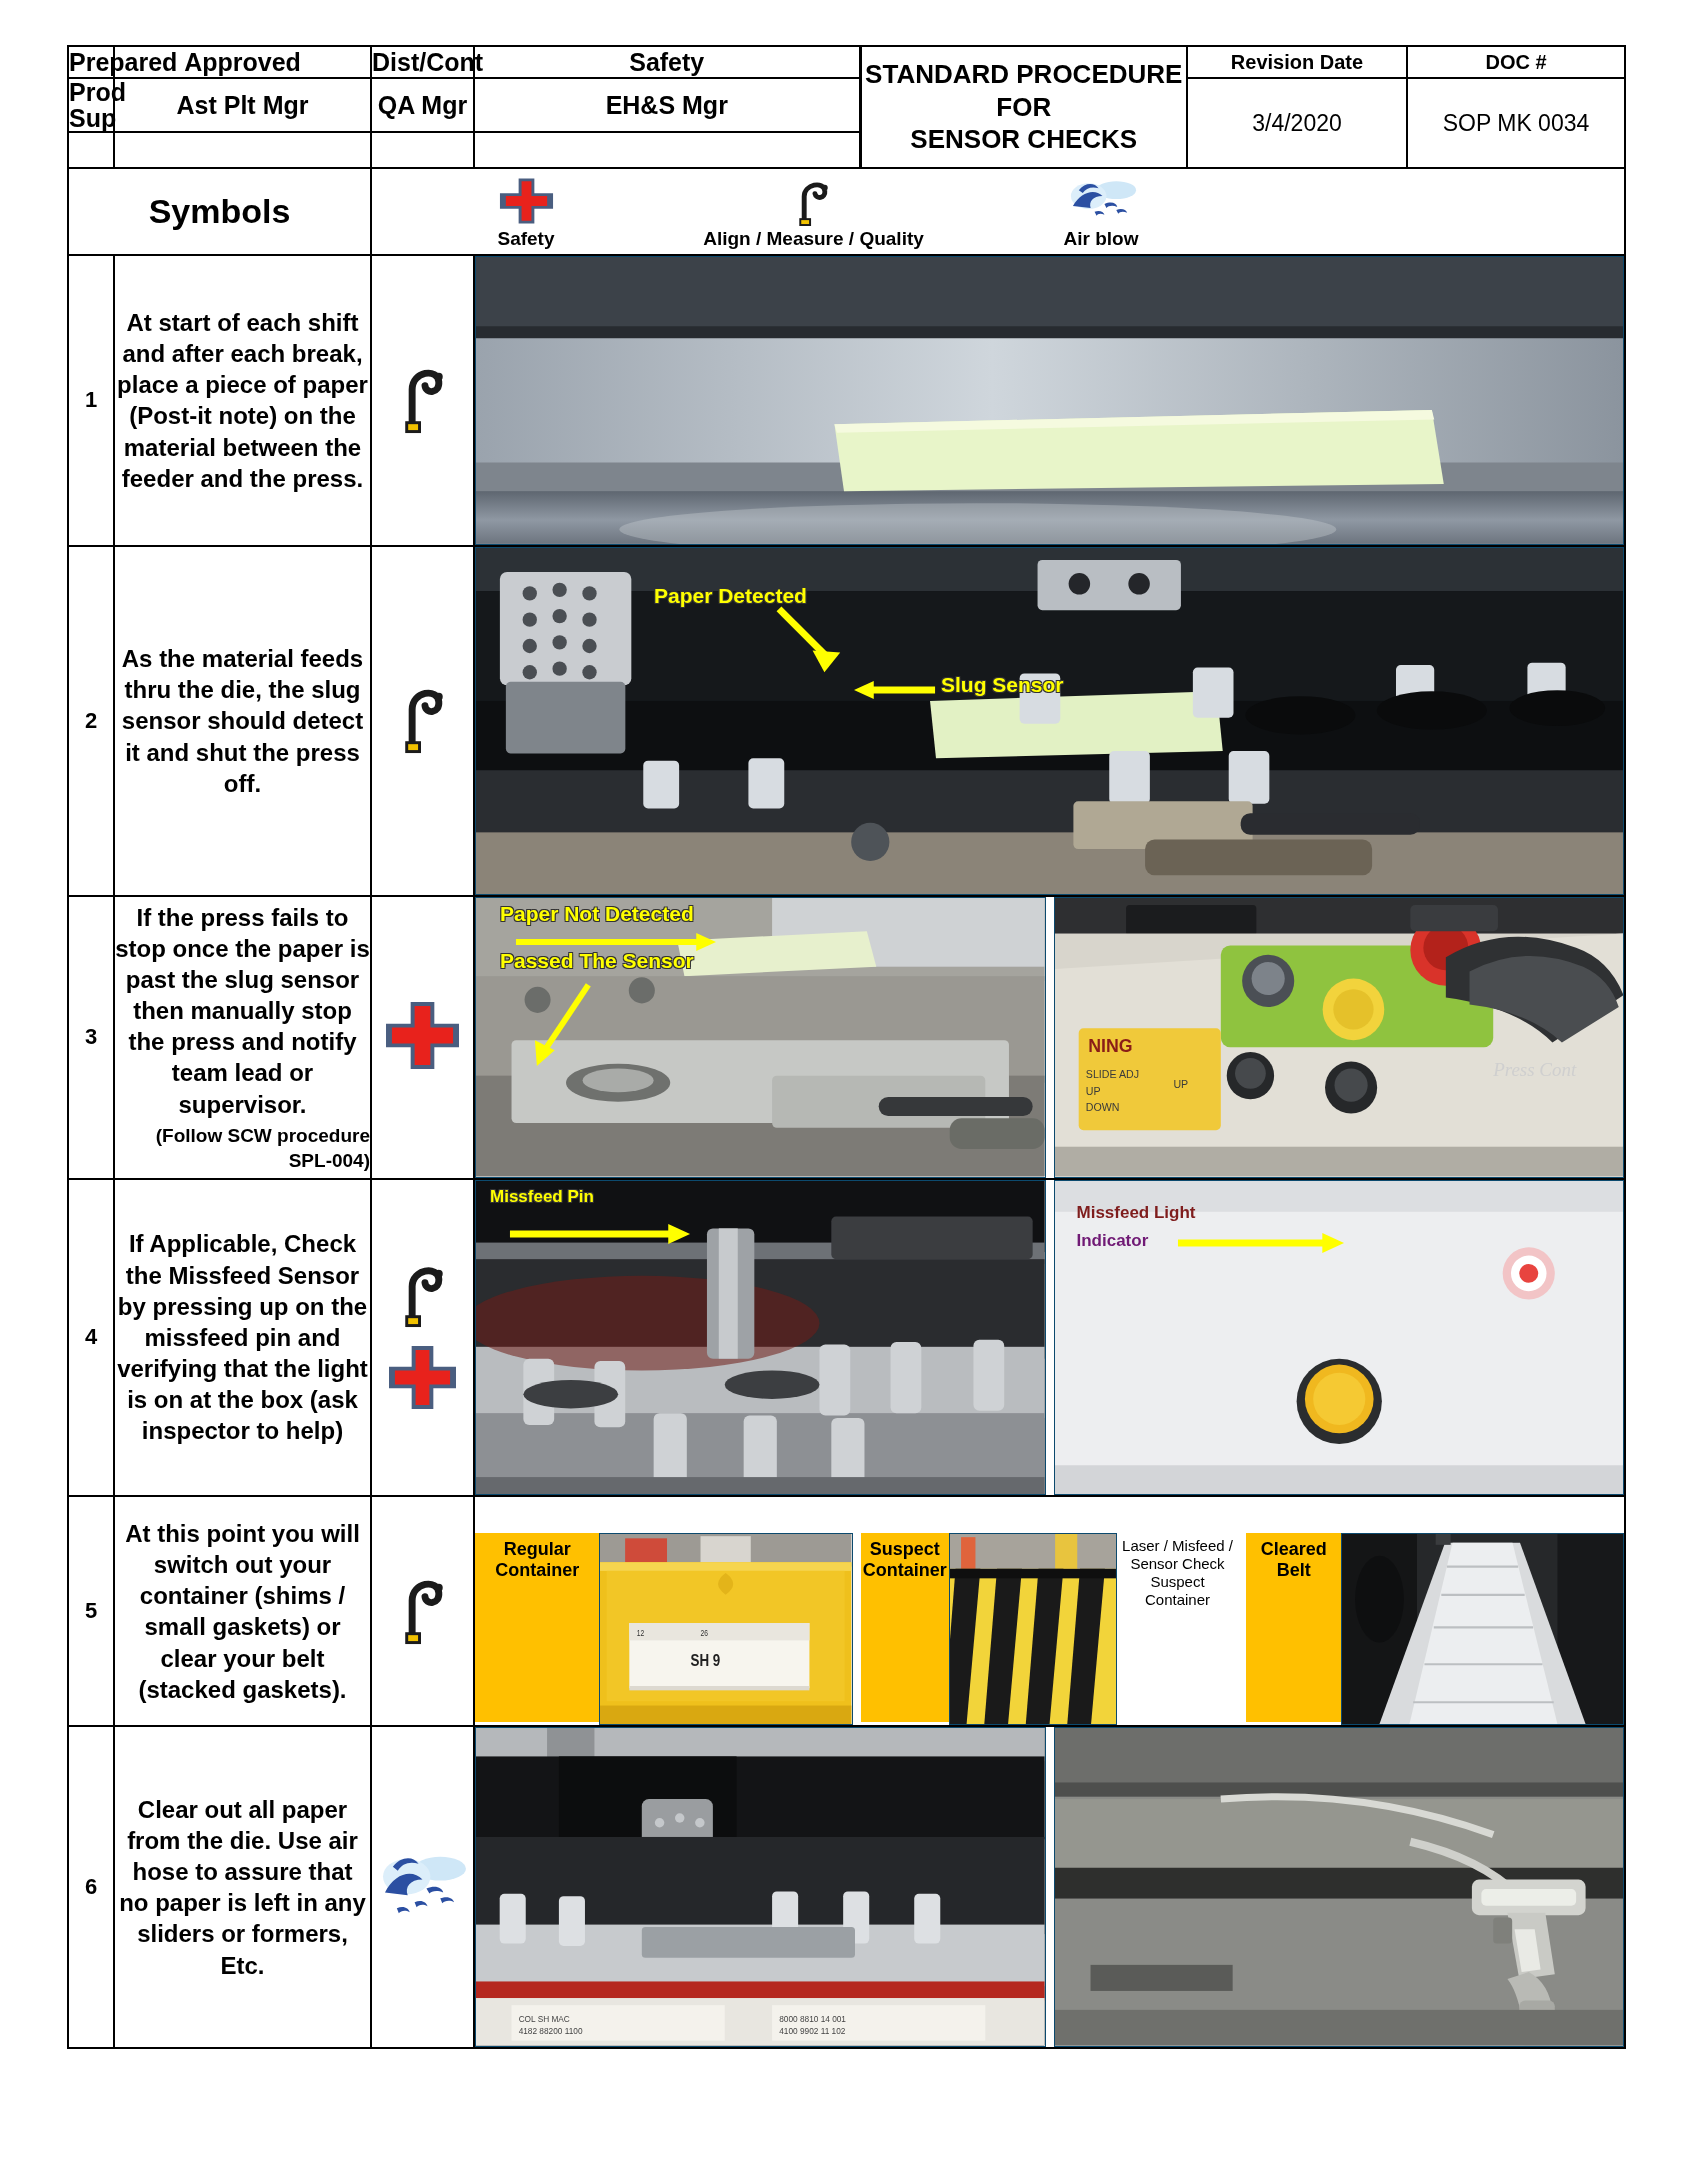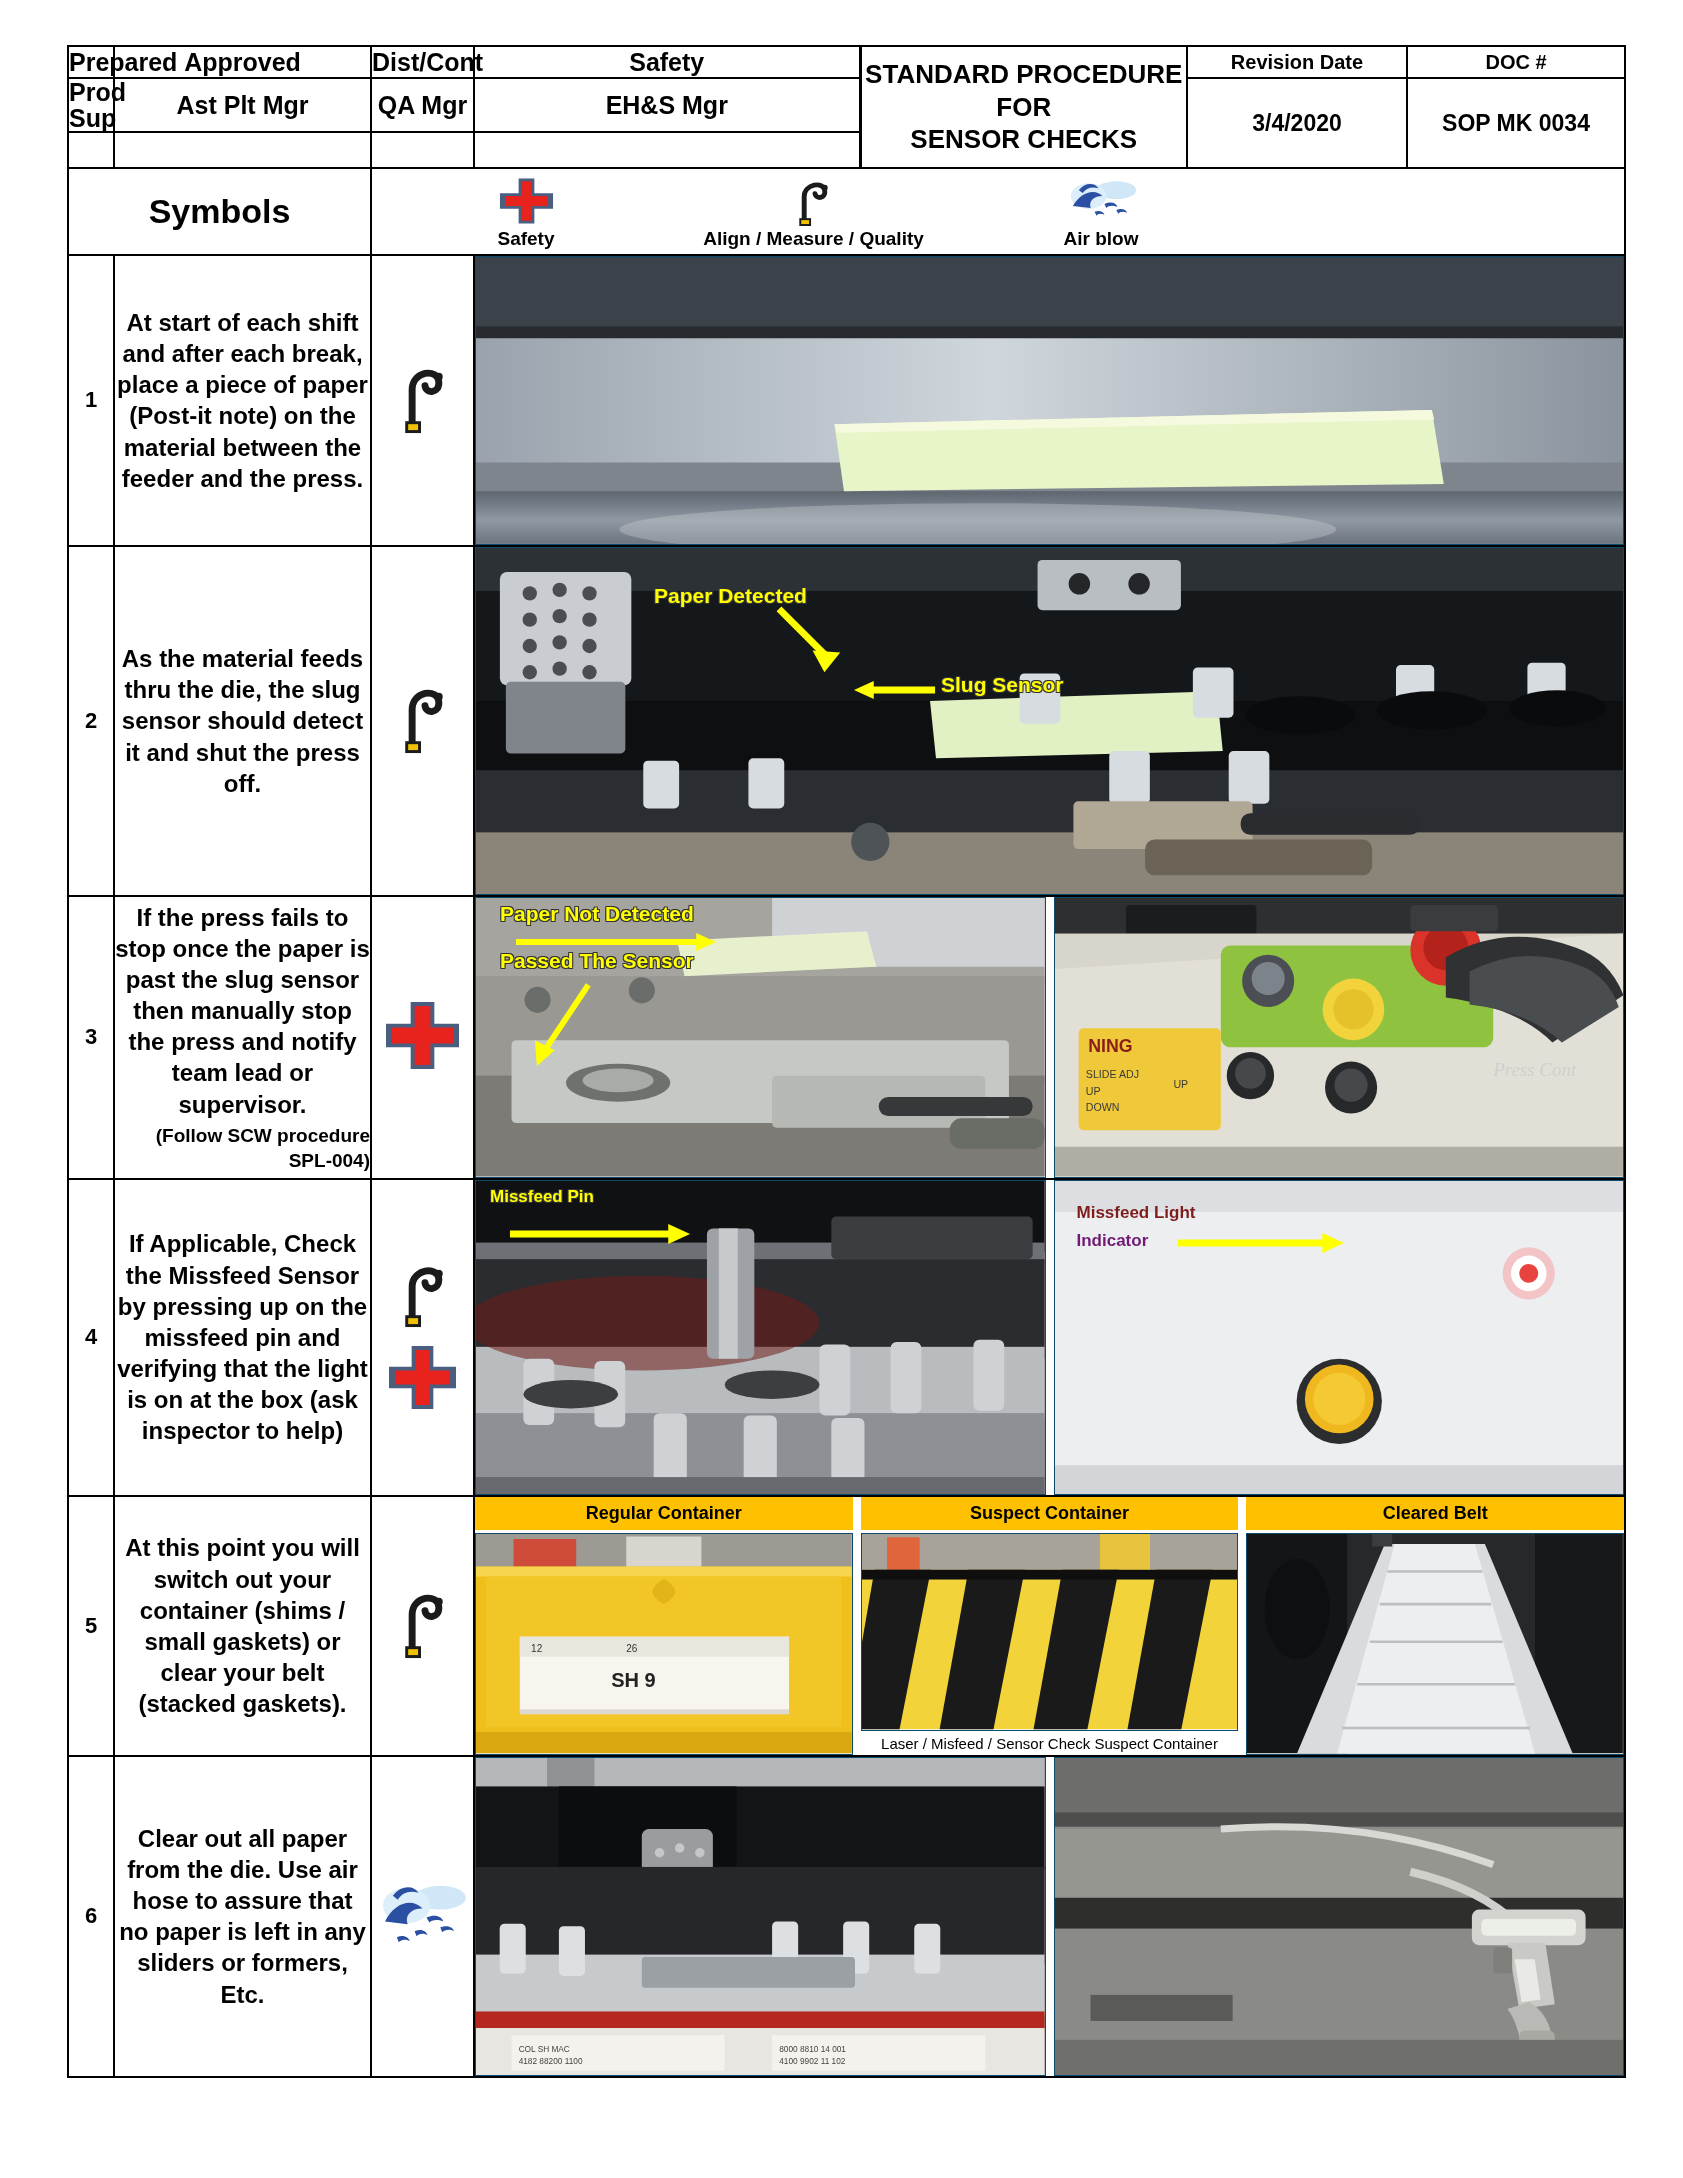--- a/index.html
+++ b/index.html
@@ -6,41 +6,41 @@
   body{width:1683px;height:2178px;font-family:"Liberation Sans",sans-serif;color:#000;}
   .page{width:1683px;height:2178px;position:relative;box-sizing:border-box;padding:45px 59px 0 67px;}
   table.sop{border-collapse:collapse;width:1556px;table-layout:fixed;}
   table.sop td{border:2px solid #000;vertical-align:middle;padding:0;}
 
   
   .hdr-cell{text-align:center;font-weight:bold;font-size:25px;height:26px;line-height:26px;}
   .hdr-blank{height:34px;}
   .title-cell{text-align:center;font-weight:bold;font-size:26px;line-height:1.25;padding:6px 4px;}
   .rev-head{text-align:center;font-weight:bold;font-size:20px;height:30px;}
-  .rev-val{text-align:center;font-weight:bold;font-size:23px;height:63px;vertical-align:bottom;padding-bottom:4px;}
+  .rev-val{text-align:center;font-weight:normal;font-size:23px;height:63px;vertical-align:bottom;padding-bottom:4px;}
 
   
   .symbols-label{text-align:center;font-size:34px;font-weight:700;}
   .symbols-wrap{display:flex;align-items:flex-end;justify-content:flex-start;height:100%;padding:4px 0 2px 0;}
   .sym-item{display:flex;flex-direction:column;align-items:center;justify-content:flex-end;}
   .sym-name{font-size:19px;font-weight:bold;margin-top:2px;}
   .sym-art{height:51px;display:flex;align-items:flex-end;justify-content:center;}
 
   
   .num-cell{text-align:center;font-weight:bold;font-size:22px;width:46px;}
   .desc-cell{text-align:center;font-weight:bold;font-size:24px;line-height:1.30;padding:6px 10px;}
   .desc-cell .sub{font-size:19px;display:block;margin-top:4px;text-align:right;}
   .icon-cell{text-align:center;width:103px;}
   .icon-stack{display:flex;flex-direction:column;align-items:center;justify-content:center;gap:10px;}
   .img-cell{padding:4px 5px;}
   .photo-row{display:flex;gap:8px;align-items:stretch;height:100%;}
   .photo{position:relative;overflow:hidden;border:1px solid #0c4a6e;flex:1 1 0;}
   .cap-bar{background:#FFC000;text-align:center;font-weight:bold;font-size:18px;padding:6px 2px;margin-bottom:3px;}
   .cap-sub{text-align:center;font-size:15px;line-height:1.2;padding:4px 2px 2px;}
-  .photo-col{display:flex;flex-direction:column;flex:1 1 0;}
+  .photo-col{display:flex;flex:1 1 0;margin-top:36px;}
 
   
   .anno{position:absolute;color:#FFFF00;font-weight:bold;font-size:21px;
         text-shadow:1px 1px 0 #333,-1px -1px 0 #333,1px -1px 0 #333,-1px 1px 0 #333;white-space:nowrap;}
   .anno.small{font-size:17px;}
 
   
   .ph{width:100%;height:100%;display:block;}
 </style>
 </head>

